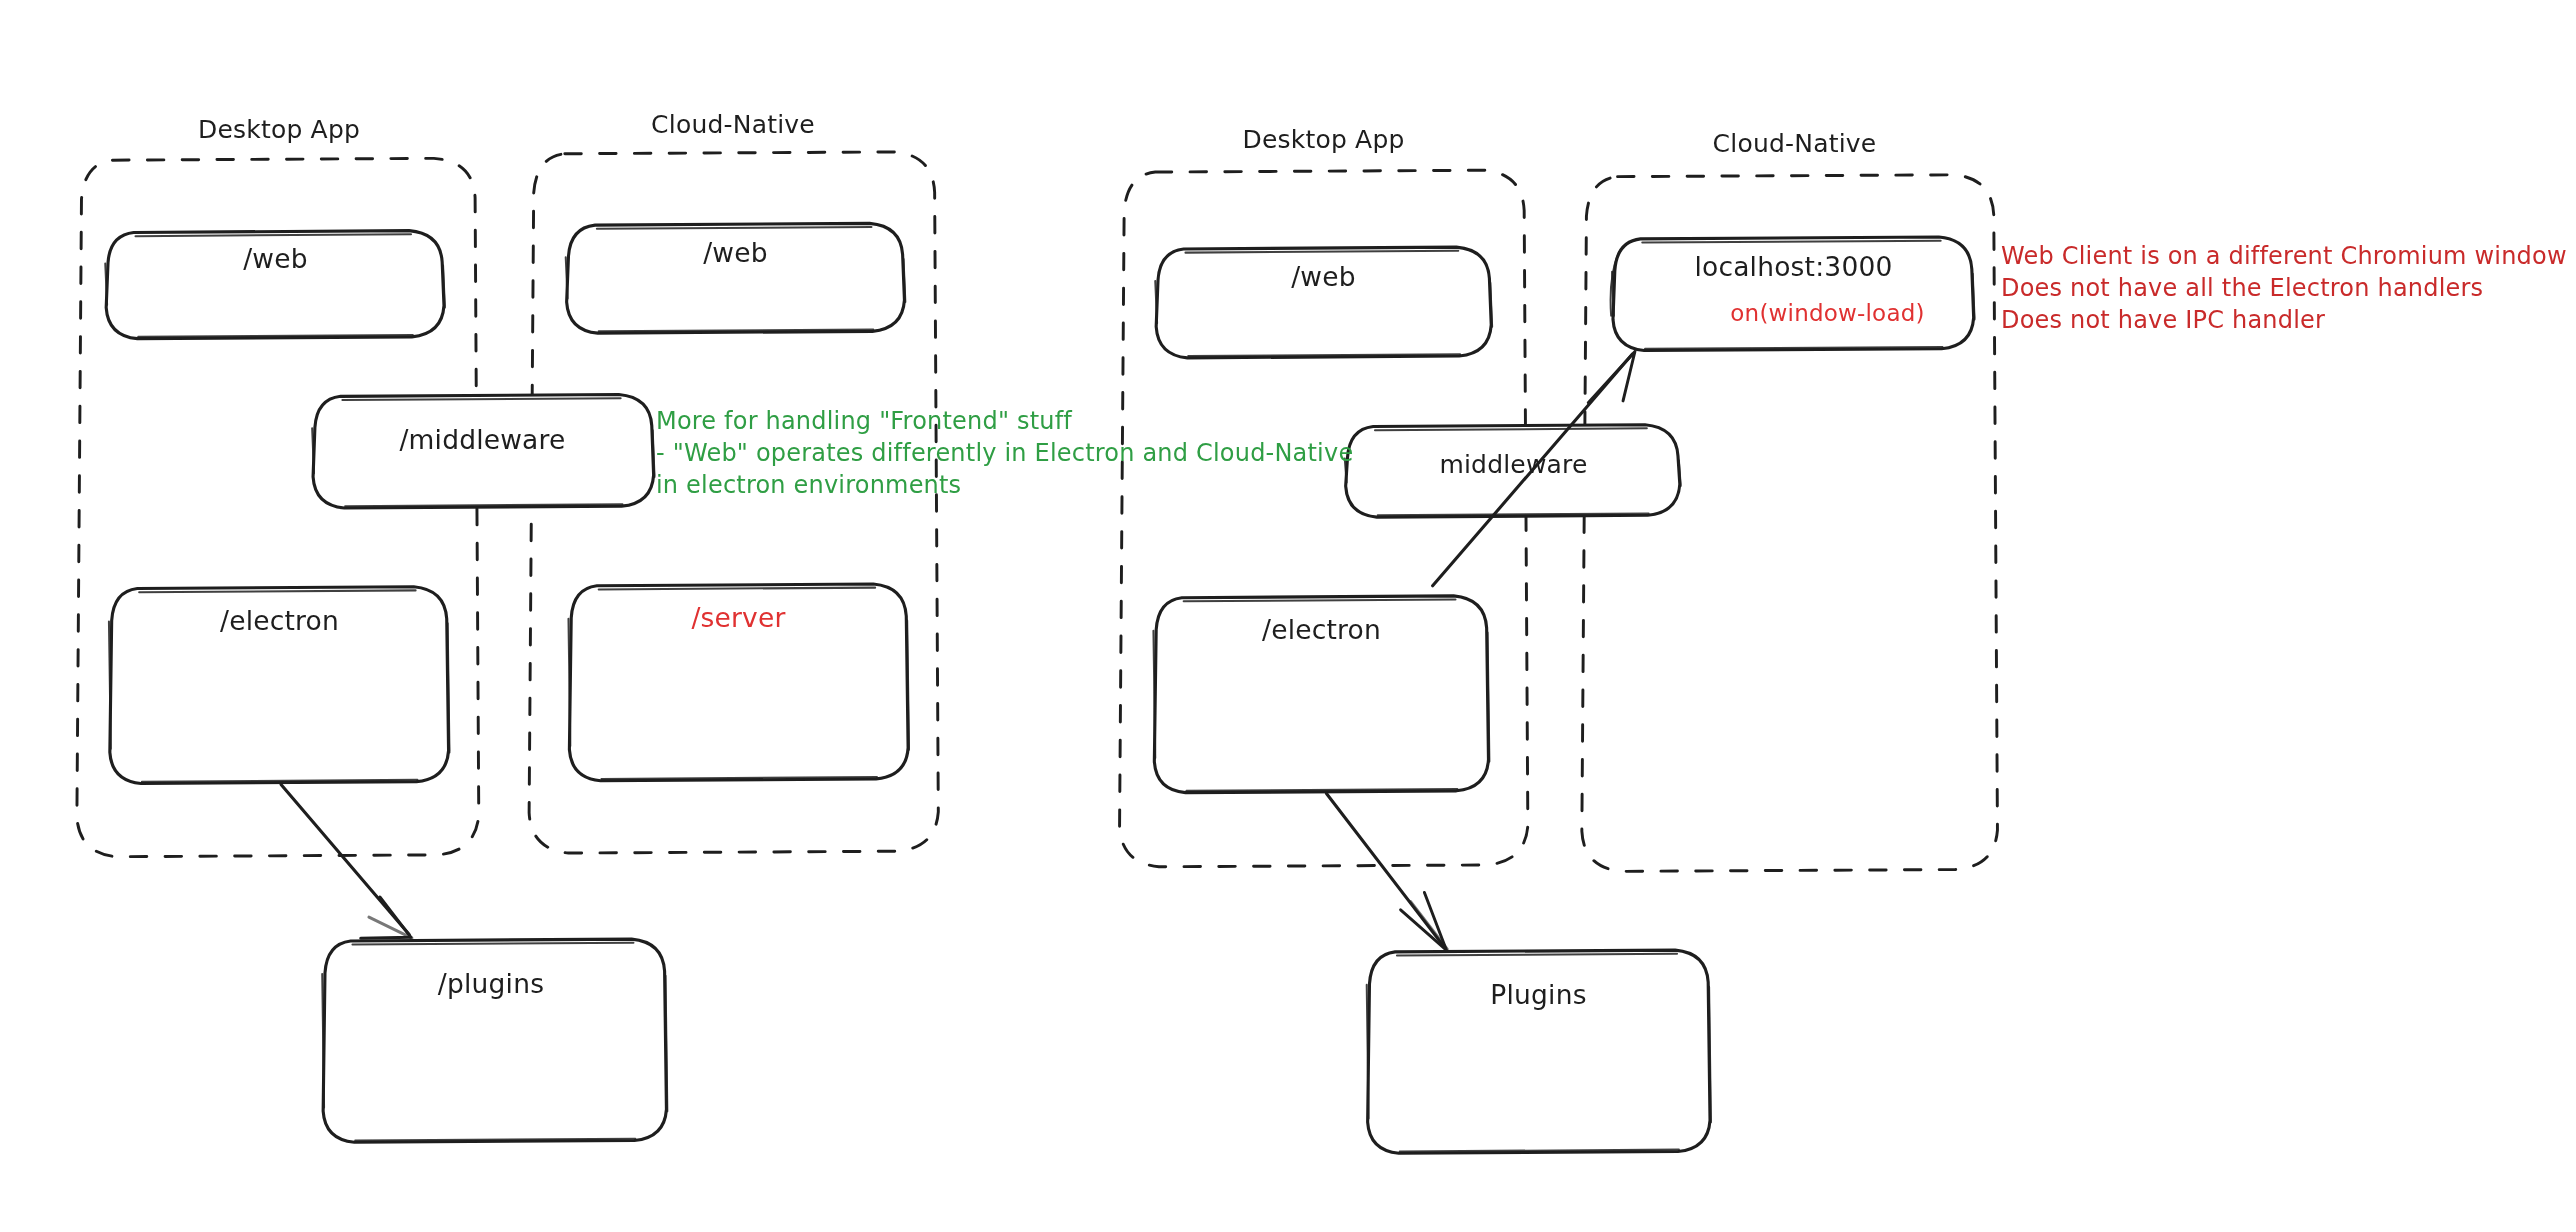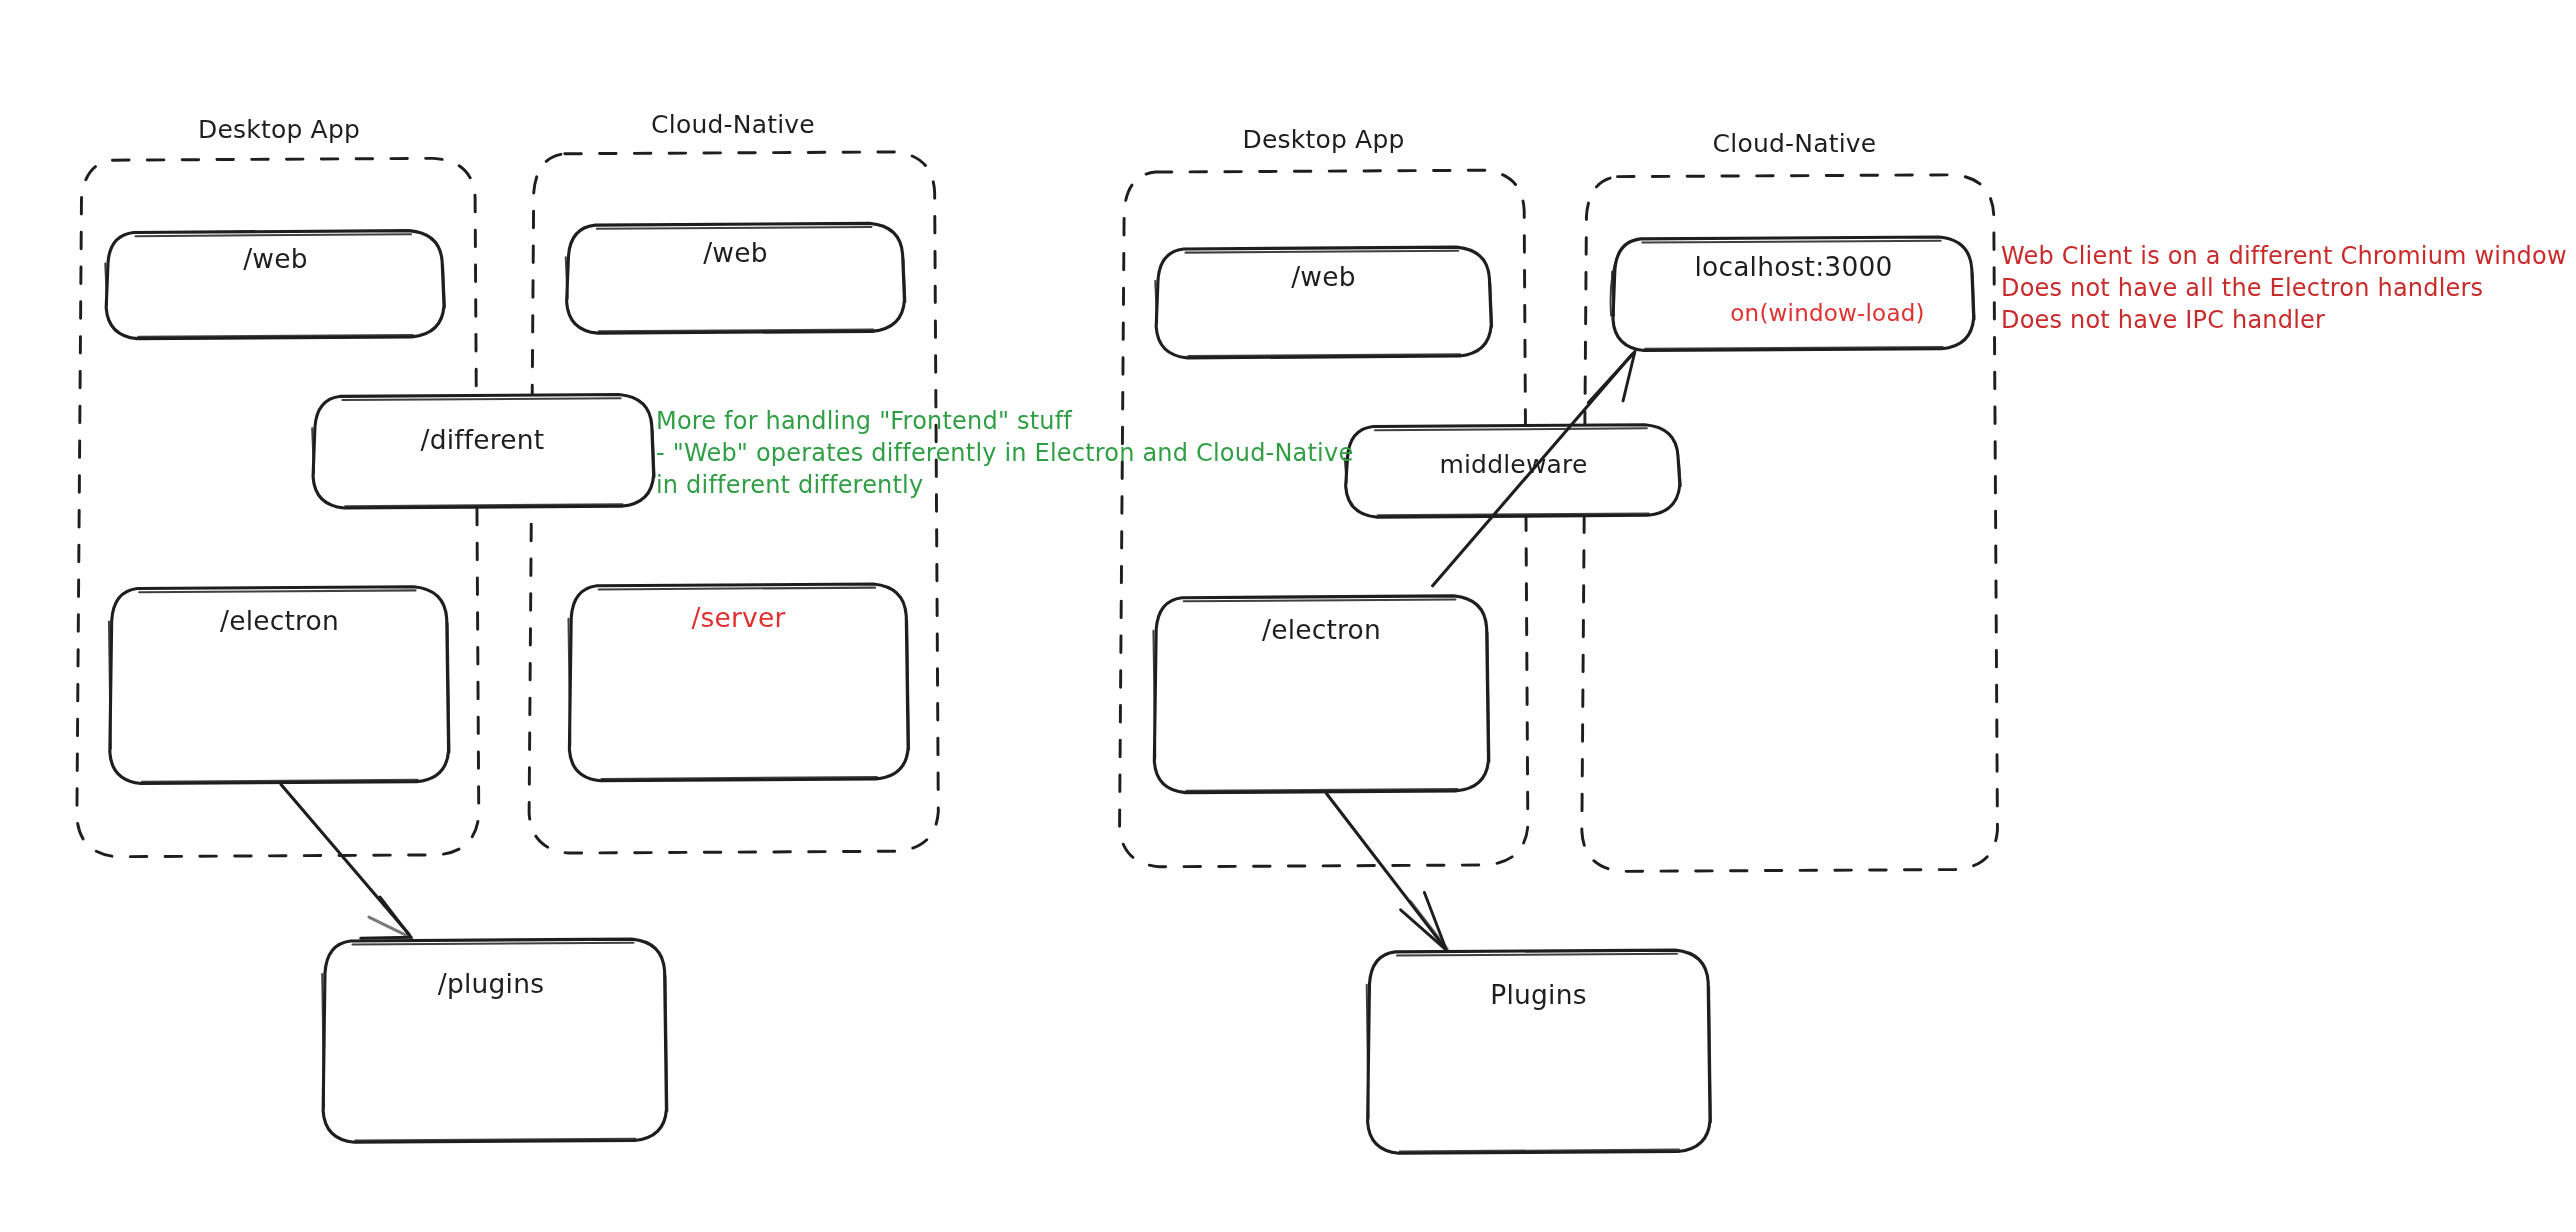--- a/index.html
+++ b/index.html
@@ -209,39 +209,39 @@
       <path class="arrow-head" d="M 1530,994 L 1580,1038 M 1556,975 L 1580,1038"></path>
       <path class="arrow-head" d="M 1541,985 L 1581,1037" opacity=".6"></path>
     </g>
   </svg>
 
   <div class="group-label" style="left:114px; top:117px; width:330px;">Desktop App</div>
   <div class="group-label" style="left:568px; top:112px; width:330px;">Cloud-Native</div>
 
   <div class="node-label" style="left:108px; top:245px; width:335px;">/web</div>
   <div class="node-label" style="left:568px; top:239px; width:335px;">/web</div>
-  <div class="node-label" style="left:315px; top:426px; width:335px;">/different</div>
+  <div class="node-label" style="left:315px; top:426px; width:335px;">/middleware</div>
   <div class="node-label" style="left:112px; top:607px; width:335px;">/electron</div>
   <div class="node-label" style="left:571px; top:604px; width:335px; color:#e03131;">/server</div>
   <div class="node-label" style="left:325px; top:970px; width:332px;">/plugins</div>
 
   <div class="group-label" style="left:1156px; top:127px; width:335px;">Desktop App</div>
   <div class="group-label" style="left:1616px; top:131px; width:357px;">Cloud-Native</div>
 
   <div class="node-label" style="left:1157px; top:263px; width:333px;">/web</div>
   <div class="node-label" style="left:1614px; top:253px; width:359px;">localhost:3000</div>
   <div class="sub-label" style="left:1648px; top:301px; width:359px;">on(window-load)</div>
   <div class="node-label" style="left:1348px; top:452px; width:331px; font-size:25px;">middleware</div>
   <div class="node-label" style="left:1156px; top:616px; width:331px;">/electron</div>
   <div class="node-label" style="left:1369px; top:981px; width:339px;">Plugins</div>
 
   <div class="note-block note-green" style="left:656px; top:406px; width:751px;">
     <span class="note-line">More for handling "Frontend" stuff</span>
     <span class="note-line">- "Web" operates differently in Electron and Cloud-Native</span>
-    <span class="note-line">in different differently</span>
+    <span class="note-line">in electron environments</span>
   </div>
 
   <div class="note-block note-red" style="left:2001px; top:241px; width:586px;">
     <span class="note-line">Web Client is on a different Chromium window</span>
     <span class="note-line">Does not have all the Electron handlers</span>
     <span class="note-line">Does not have IPC handler</span>
   </div>
 
 </div>
 

